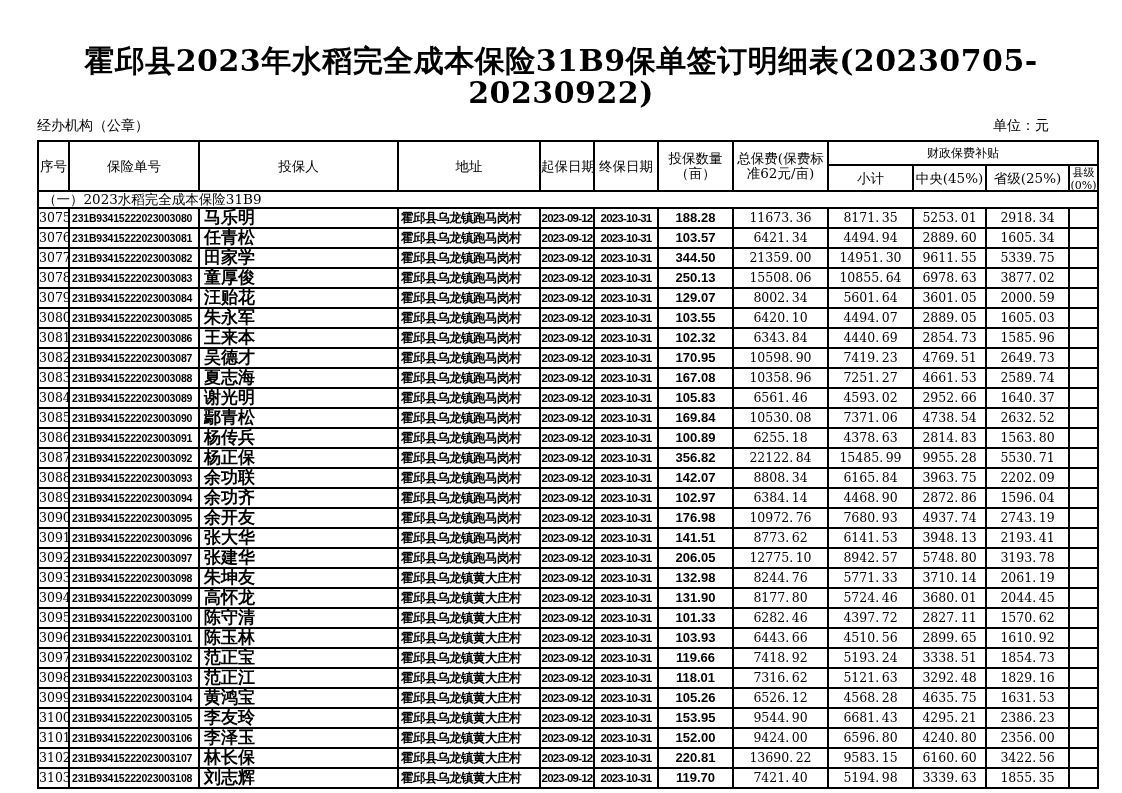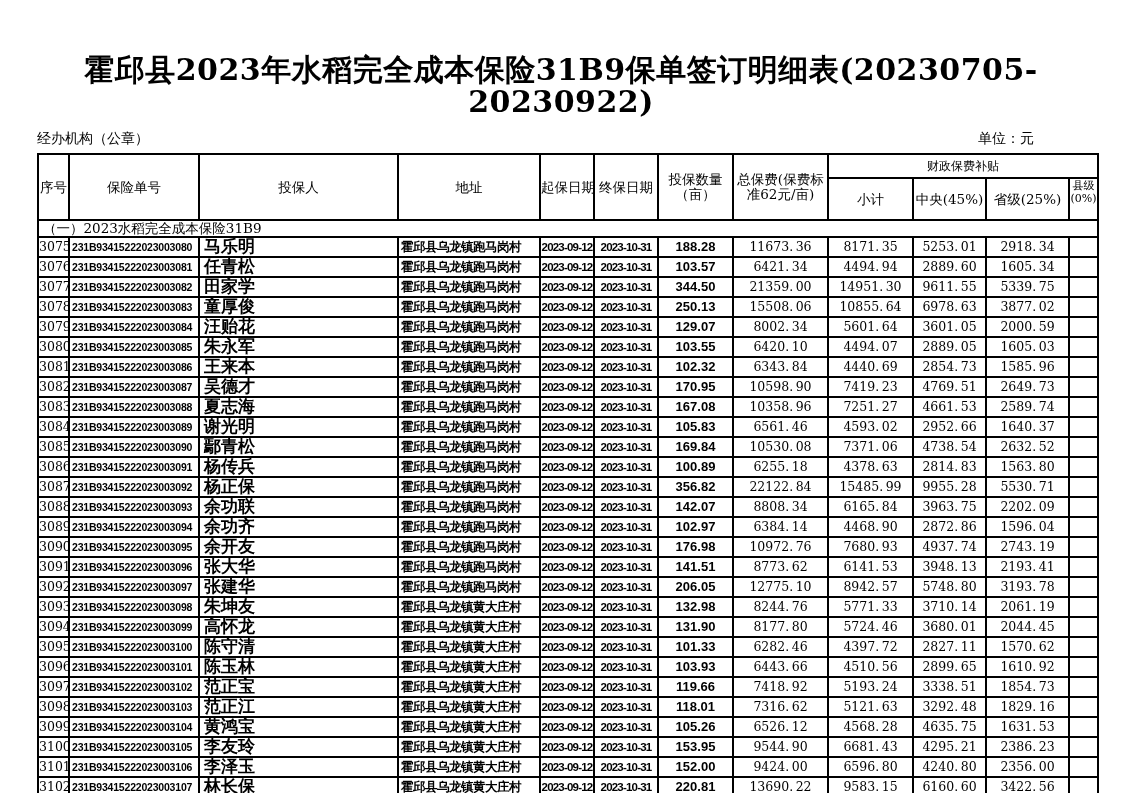--- a/index.html
+++ b/index.html
@@ -2,44 +2,44 @@
 <html><head>
 <meta charset="utf-8">
 <style>
   html,body{margin:0;padding:0;}
   body{
     width:1122px;height:793px;background:#ffffff;color:#000;
     font-family:"DejaVu Serif","Liberation Serif",serif;
     overflow:hidden;position:relative;
   }
   .title{
-    margin:12px;padding-top:42px;text-align:center;
+    margin:3px;padding-top:42px;text-align:center;
     font-size:30px;font-weight:bold;letter-spacing:0.5px;line-height:32px;
   }
   .meta-row{
     margin:8px 0 5px 37px;width:1060px;
     display:flex;justify-content:space-between;align-items:flex-end;
     font-size:14px;
   }
   .meta-left{}
-  .meta-right{margin-right:63px;}
+  .meta-right{margin-right:48px;}
   table{
     border-collapse:collapse;table-layout:fixed;
     margin-left:37px;width:1060px;
   }
   th,td{
     border:2px solid #000;padding:0;overflow:hidden;white-space:nowrap;
     text-align:center;vertical-align:middle;
   }
   thead th{font-weight:400;font-size:13.5px;line-height:15px;}
   thead th.wrap{white-space:normal;border-radius:17px;}
   thead .r1 th{height:22px;}
   thead .r2 th{height:24px;}
   th.group-th{font-size:12px;}
-  th .clip{height:40px;overflow:hidden;white-space:normal;font-size:11px;line-height:13px;}
+  th .clip{height:24px;overflow:hidden;white-space:normal;font-size:11px;line-height:13px;}
   .section-row td{
     height:15px;font-size:13.5px;text-align:left;padding-left:4px;line-height:15px;
   }
   tbody td{height:18px;line-height:18px;}
   .c-no{font-size:12.5px;}
   .c-policy{
     font-family:"Liberation Sans","DejaVu Sans",sans-serif;font-weight:700;
     font-size:10.5px;letter-spacing:-0.2px;text-align:left;padding-left:2px;
   }
   .c-name{

